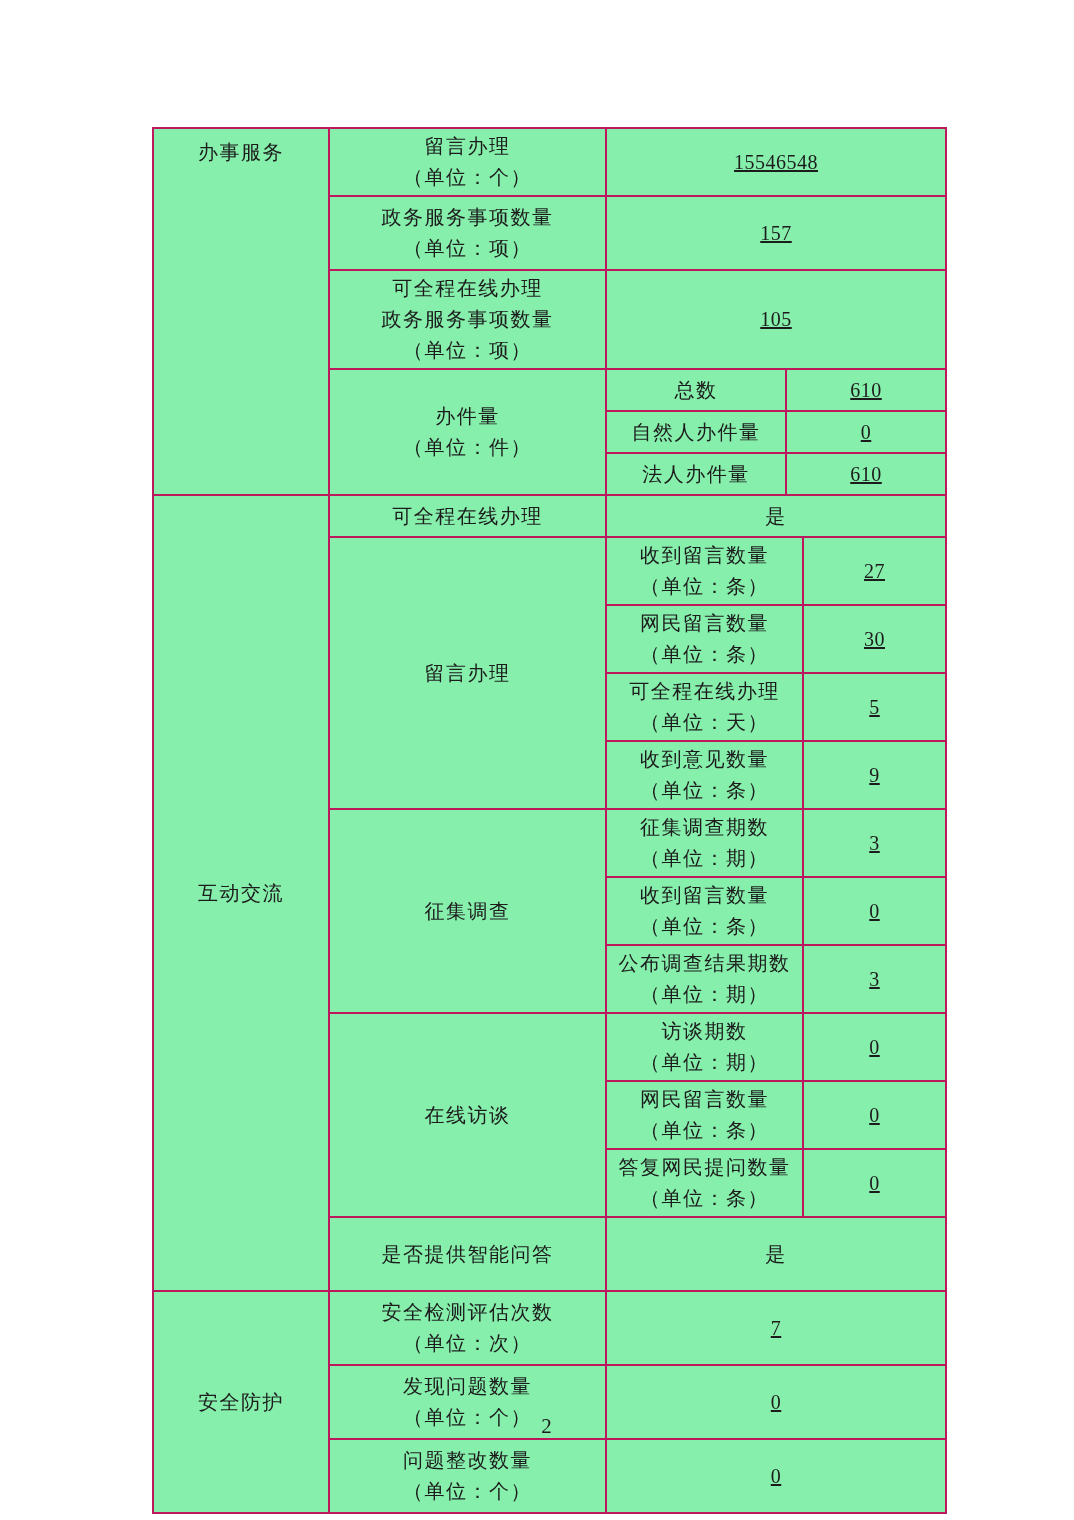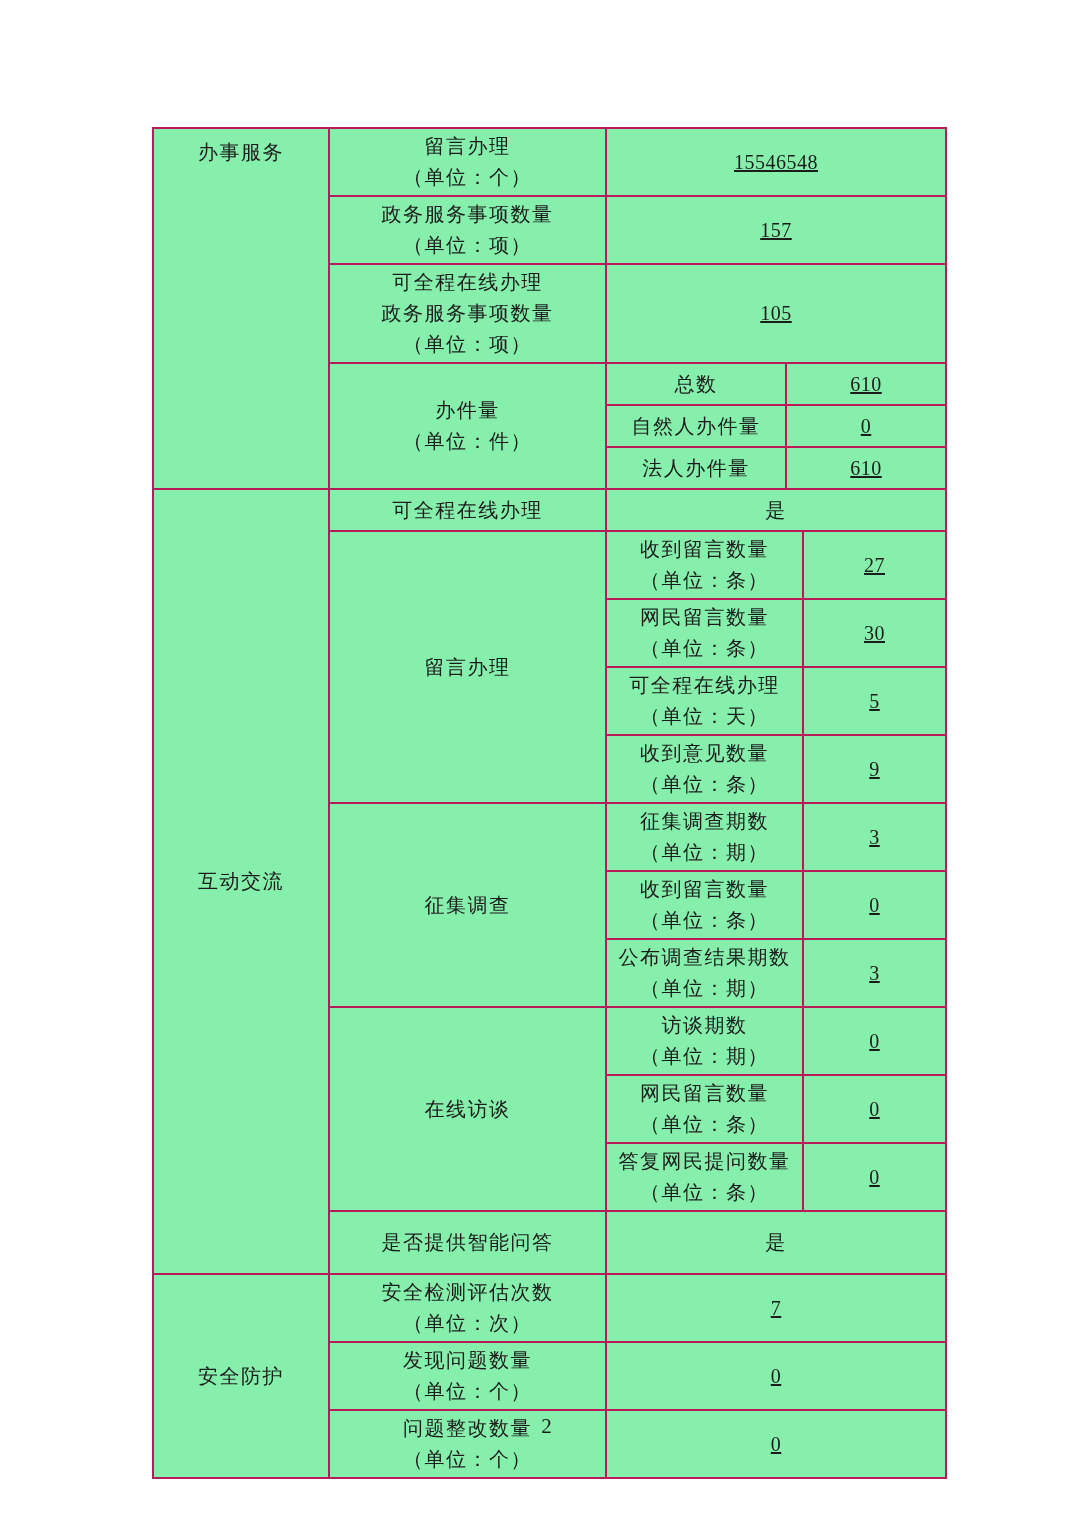--- a/index.html
+++ b/index.html
@@ -29,21 +29,21 @@
     font-size: 20px;
     line-height: 1.55;
     letter-spacing: 1.5px;
     padding: 2px 4px;
     box-sizing: border-box;
     background: #86efac;
   }
   .tbl td.vtop { vertical-align: top; padding-top: 8px; }
   .tbl td.num { letter-spacing: 0.5px; text-decoration: underline; }
   tr.rh65 { height: 65px; }
-  tr.rh63 { height: 63px; }
+  tr.rh63 { height: 74px; }
   tr.rh92 { height: 92px; }
   tr.rh42 { height: 42px; }
   tr.rh62 { height: 62px; }
   tr.rh58 { height: 58px; }
   .page-num {
     position: absolute;
     left: 152px;
     top: 1414px;
     width: 789px;
     text-align: center;

